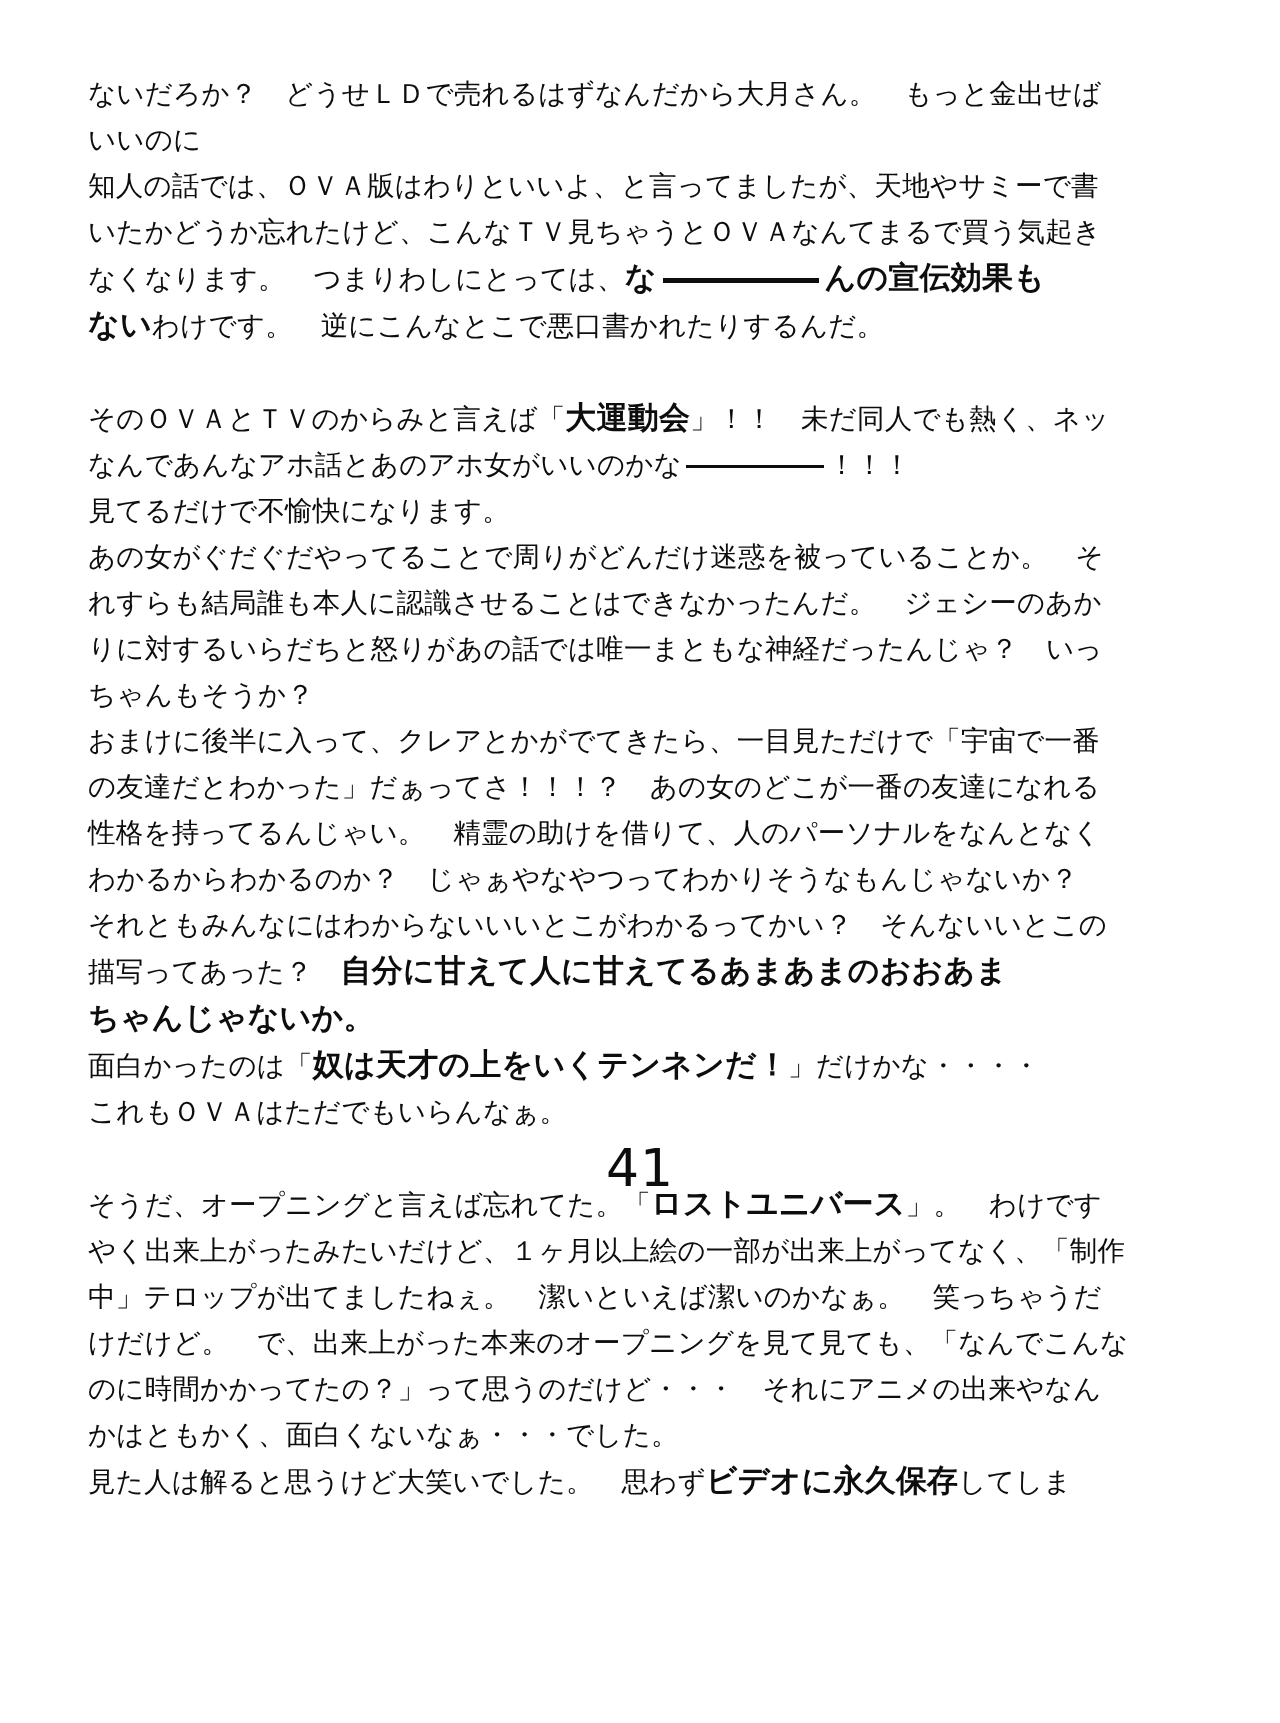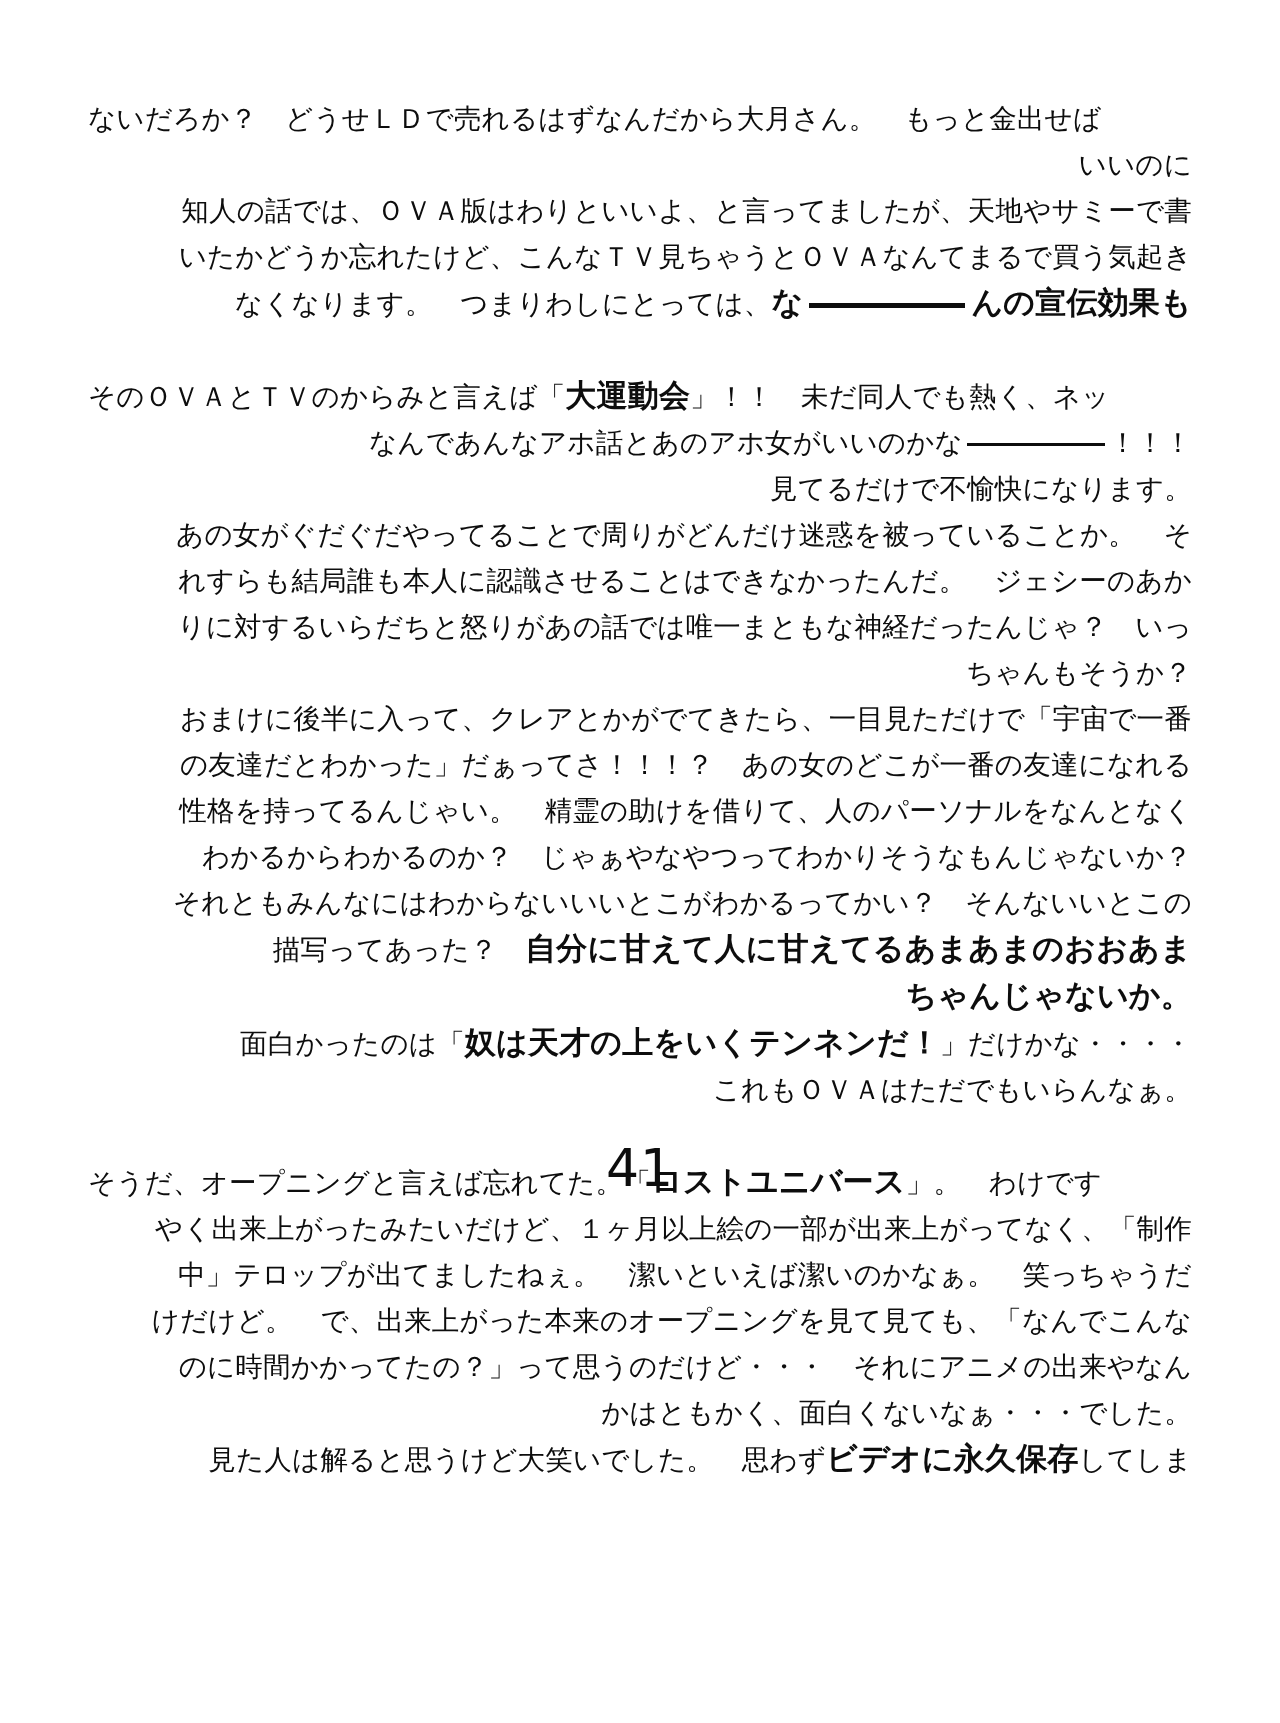--- a/index.html
+++ b/index.html
@@ -14,34 +14,33 @@
     font-family: "DejaVu Sans", "Liberation Sans", sans-serif;
     color: #0d0d0d;
     overflow: hidden;
   }
   .page {
     position: absolute;
     left: 0; top: 0;
     width: 1280px;
     height: 1232px;
     box-sizing: border-box;
-    padding: 95px 88px 40px 88px;
+    padding: 70px 88px 40px 88px;
   }
   .body-text {
     font-size: 27.5px;
     line-height: 46px;
     letter-spacing: 0.2px;
     font-weight: 500;
   }
   .para {
     margin: 0;
   }
   .para + .para {
     margin-top: 0;
-    text-align: right;
   }
   .block-gap {
     height: 46px;
   }
   .big {
     font-weight: 700;
     font-size: 31px;
   }
   .dash-long {
     display: inline-block;
@@ -90,20 +89,21 @@
 <body>
 
 <div class="page">
   <div class="body-text" id="text-body">
       <div>
         <p class="para"><span>ないだろか？　どうせＬＤで売れるはずなんだから大月さん。　もっと金出せば</span></p>
         <p class="para"><span>いいのに</span></p>
         <p class="para"><span>知人の話では、ＯＶＡ版はわりといいよ、と言ってましたが、天地やサミーで書</span></p>
         <p class="para"><span>いたかどうか忘れたけど、こんなＴＶ見ちゃうとＯＶＡなんてまるで買う気起き</span></p>
         <p class="para"><span>なくなります。　つまりわしにとっては、</span><span class="big">な</span><span class="dash-long"></span><span class="big">んの宣伝効果も</span></p>
+        <p class="para"><span class="big">ない</span><span>わけです。　逆にこんなとこで悪口書かれたりするんだ。</span></p>
       </div>
       <div class="block-gap"></div>
       <div>
         <p class="para"><span>そのＯＶＡとＴＶのからみと言えば「</span><span class="big">大運動会</span><span>」！！　未だ同人でも熱く、ネッ</span></p>
         <p class="para"><span>なんであんなアホ話とあのアホ女がいいのかな</span><span class="dash-mid"></span><span>！！！</span></p>
         <p class="para"><span>見てるだけで不愉快になります。</span></p>
         <p class="para"><span>あの女がぐだぐだやってることで周りがどんだけ迷惑を被っていることか。　そ</span></p>
         <p class="para"><span>れすらも結局誰も本人に認識させることはできなかったんだ。　ジェシーのあか</span></p>
         <p class="para"><span>りに対するいらだちと怒りがあの話では唯一まともな神経だったんじゃ？　いっ</span></p>
         <p class="para"><span>ちゃんもそうか？</span></p>

